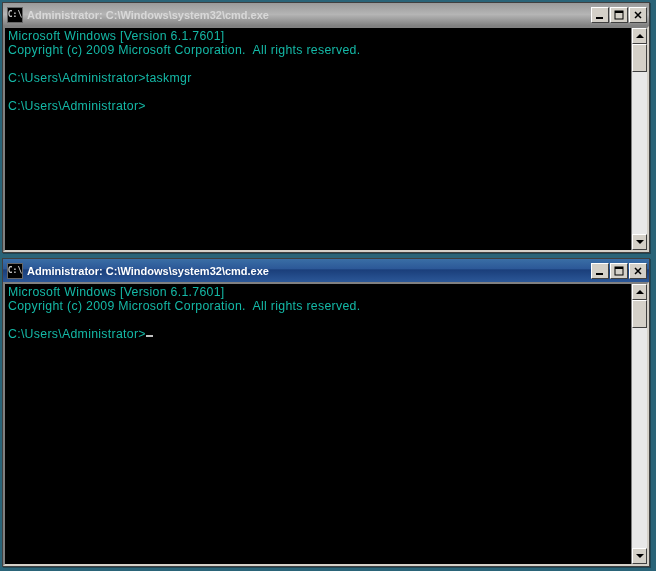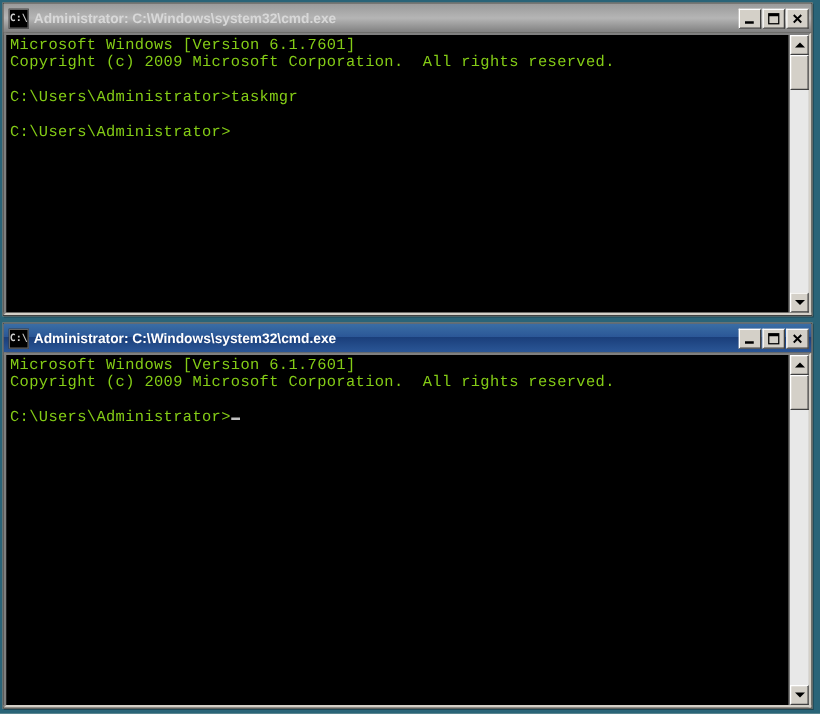--- a/index.html
+++ b/index.html
@@ -69,24 +69,24 @@
     position: relative;
     background: #000;
     border: 2px solid #d4d0c8;
     border-top-color:#808080; border-left-color:#808080;
     display: flex;
     margin: 0;
   }
   .console-text {
     flex: 1;
     padding: 1px 3px;
-    font-family: Liberation Mono, monospace;
+    font-family: Liberation Sans, sans-serif;
     font-size: 12.3px;
     line-height: 14px;
-    color: #84cc16;
+    color: #14b8a6;
     white-space: pre;
     overflow: hidden;
     letter-spacing: 0.3px;
   }
   .scrollbar {
     width: 16px;
     background: #d4d0c8;
     display: flex;
     flex-direction: column;
     border-left: 1px solid #808080;

